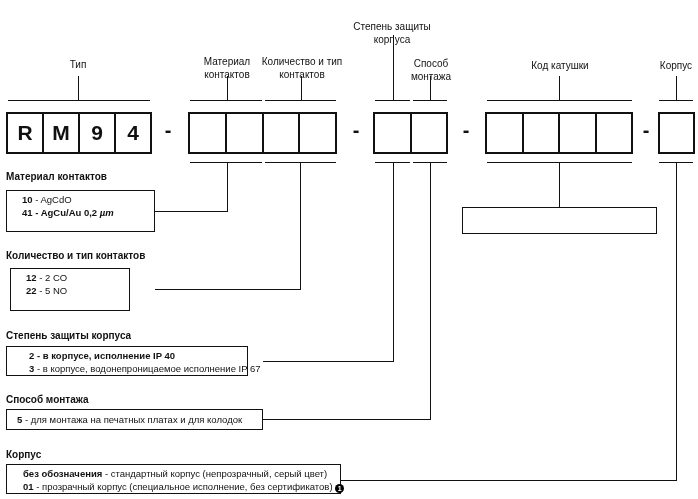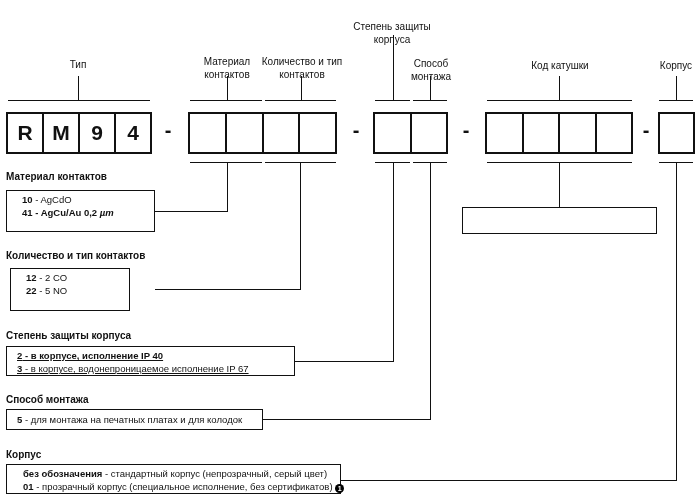--- a/index.html
+++ b/index.html
@@ -133,21 +133,21 @@
     <div class="row bold"><span class="code">41</span><span> - AgCu/Au 0,2 </span><span class="unit">µm</span></div>
   </div>
 
   <div class="sec-h" style="left:6px;top:250px;">Количество и тип контактов</div>
   <div class="sec-box" style="left:10px;top:268px;width:120px;height:43px;">
     <div class="row"><span class="code">12</span><span> - 2 CO</span></div>
     <div class="row"><span class="code">22</span><span> - 5 NO</span></div>
   </div>
 
   <div class="sec-h" style="left:6px;top:330px;">Степень защиты корпуса</div>
-  <div class="sec-box" style="left:6px;top:346px;width:289px;height:30px;padding-left:10px;text-decoration:underline;">
+  <div class="sec-box" style="left:6px;top:346px;width:242px;height:30px;padding-left:22px;">
     <div class="row bold"><span class="code">2</span><span> - в корпусе, исполнение IP 40</span></div>
     <div class="row"><span class="code">3</span><span> - в корпусе, водонепроницаемое исполнение IP 67</span></div>
   </div>
 
   <div class="sec-h" style="left:6px;top:394px;">Способ монтажа</div>
   <div class="sec-box" style="left:6px;top:409px;width:257px;height:21px;padding-left:10px;padding-top:3px;">
     <div class="row"><span class="code">5</span><span> - для монтажа на печатных платах и для колодок</span></div>
   </div>
 
   <div class="sec-h" style="left:6px;top:449px;">Корпус</div>

